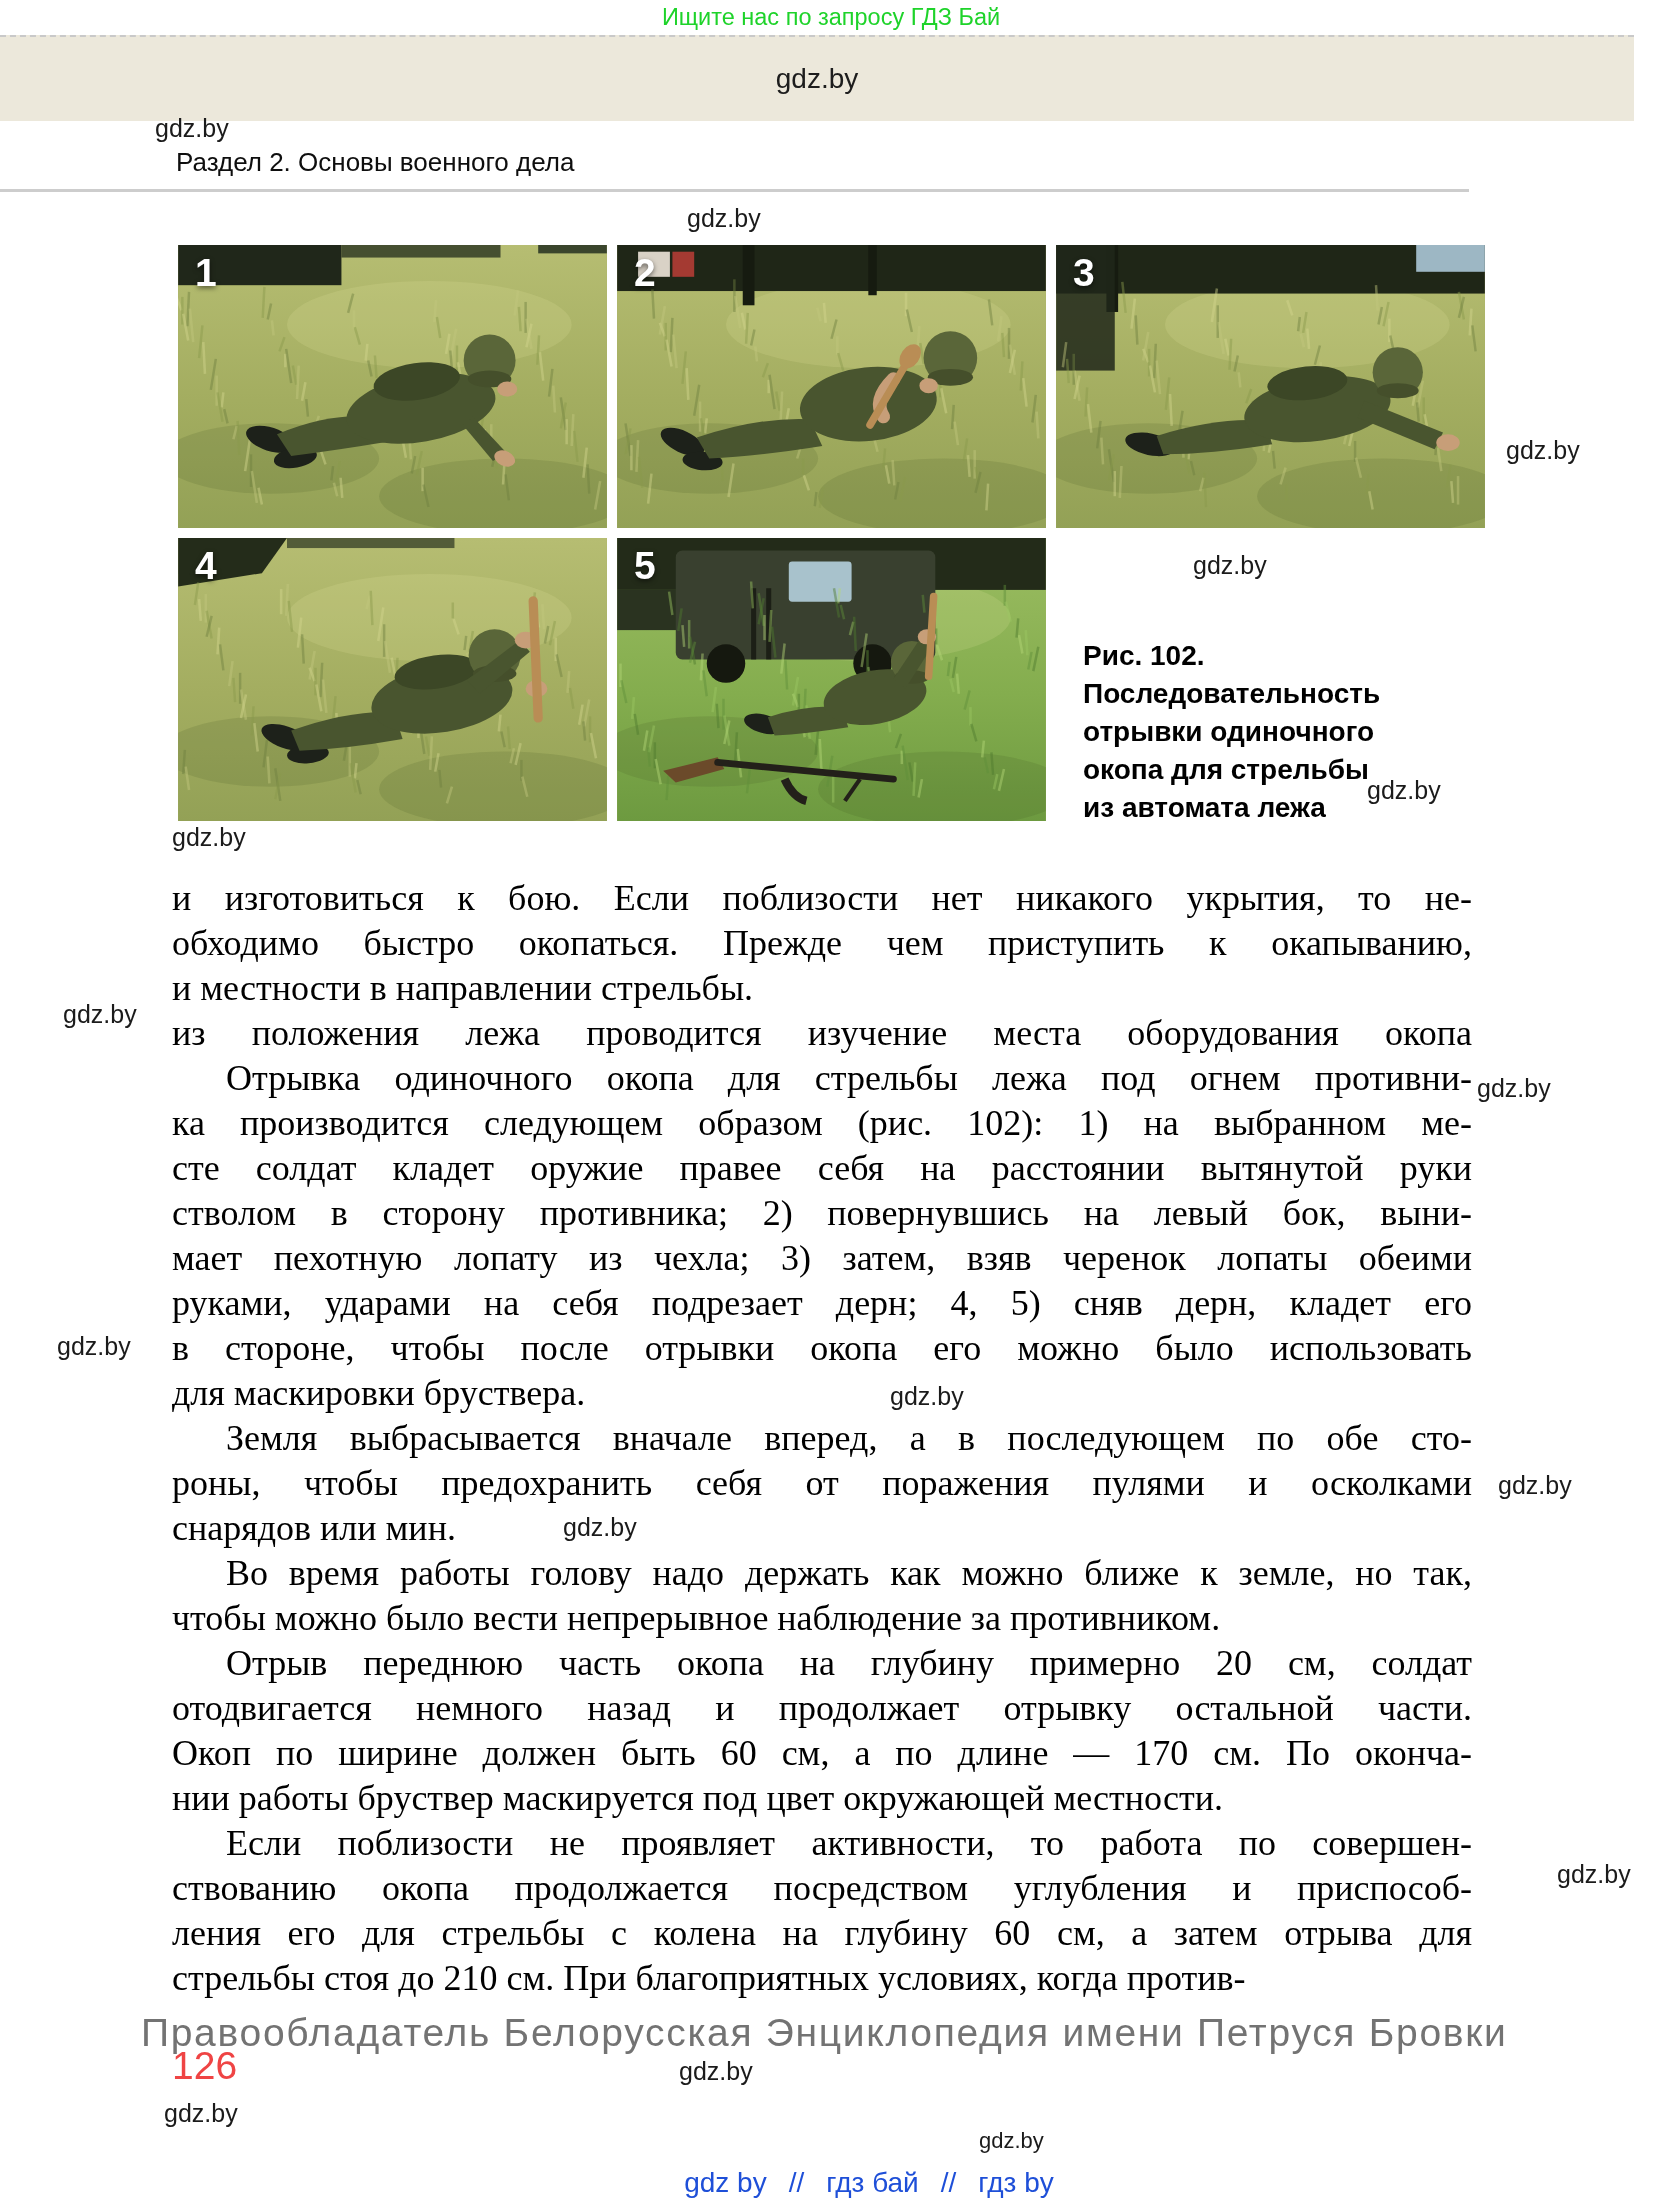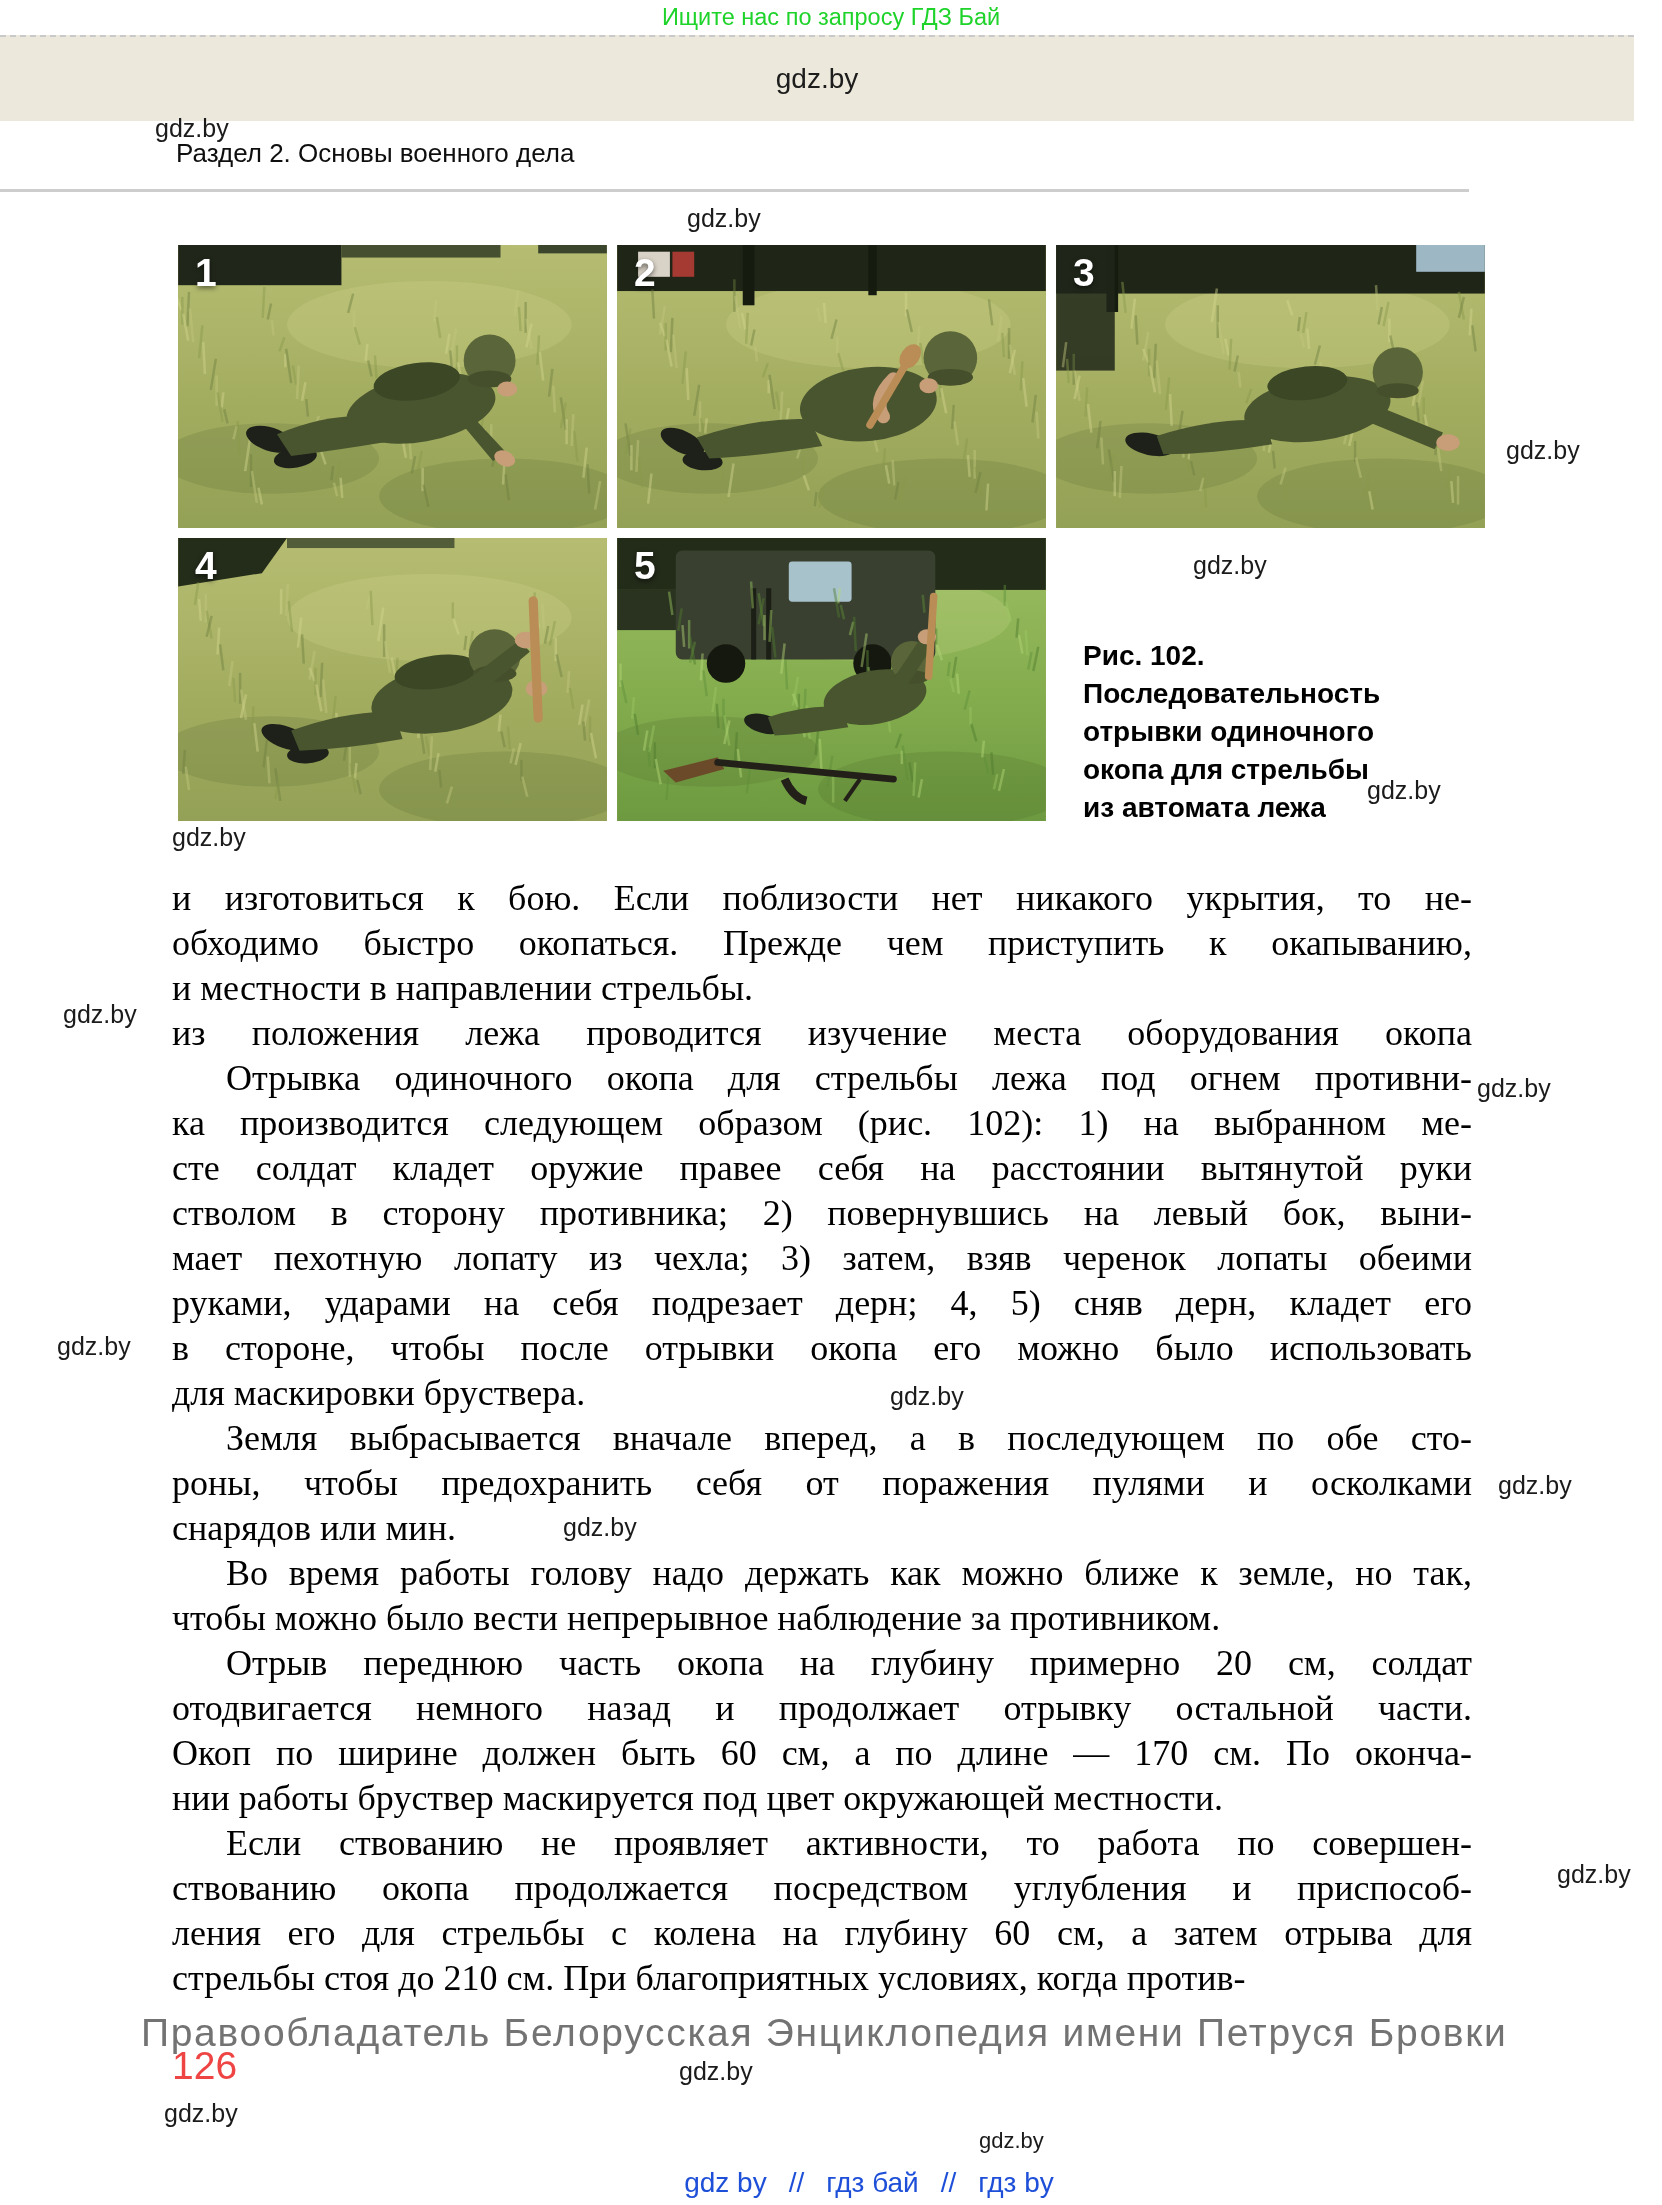--- a/index.html
+++ b/index.html
@@ -5,21 +5,21 @@
   html,body{margin:0;padding:0;background:#9a9a9a;}
   .page{position:relative;width:1662px;height:2205px;background:#ffffff;overflow:hidden;
         font-family:"Liberation Sans",sans-serif;color:#111;}
   .promo{position:absolute;top:4.2px;left:0;width:100%;text-align:center;
          font-size:23.5px;font-weight:400;}
   .bar{position:absolute;left:0;top:35px;width:1634px;height:84px;
        display:flex;align-items:center;justify-content:center;
        border-top:2.5px dashed #c9c9c9;font-size:28px;color:#1d1d1d;}
   .wm{position:absolute;font-size:25px;color:#1b1b1b;white-space:nowrap;}
   .wm.small{font-size:22px;}
-  .section-title{position:absolute;left:176px;top:138px;font-size:26px;color:#0e0e0e;}
+  .section-title{position:absolute;left:176px;top:147px;font-size:26px;color:#0e0e0e;}
   .divider{position:absolute;left:0;top:189px;width:1469px;height:2.5px;background:#cdcdcd;}
   .photo{position:absolute;width:429px;height:283px;overflow:hidden;background:#a7b163;}
   .photo svg{display:block;width:100%;height:100%;}
   .photo .num{position:absolute;left:17px;top:8.4px;font-size:39px;font-weight:700;color:#fff;
               text-shadow:0 1.7px 5px rgba(0,0,0,.55);line-height:1;}
   .caption{position:absolute;left:1083px;top:637px;font-size:28px;line-height:38px;color:#000;font-weight:bold;}
   .body-text{position:absolute;left:172px;top:876px;width:1300px;
              font-family:"Liberation Serif",serif;font-size:36px;line-height:45px;color:#000;}
   .body-text .bl{text-align:justify;text-align-last:justify;}
   .body-text .bl.last{text-align-last:left;}
@@ -644,21 +644,21 @@
       <div class="bl last">для маскировки бруствера.</div>
       <div class="bl ind">Земля выбрасывается вначале вперед, а в последующем по обе сто-</div>
       <div class="bl">роны, чтобы предохранить себя от поражения пулями и осколками</div>
       <div class="bl last">снарядов или мин.</div>
       <div class="bl ind">Во время работы голову надо держать как можно ближе к земле, но так,</div>
       <div class="bl last">чтобы можно было вести непрерывное наблюдение за противником.</div>
       <div class="bl ind">Отрыв переднюю часть окопа на глубину примерно 20 см, солдат</div>
       <div class="bl">отодвигается немного назад и продолжает отрывку остальной части.</div>
       <div class="bl">Окоп по ширине должен быть 60 см, а по длине — 170 см. По оконча-</div>
       <div class="bl last">нии работы бруствер маскируется под цвет окружающей местности.</div>
-      <div class="bl ind">Если ствованию не проявляет активности, то работа по совершен-</div>
+      <div class="bl ind">Если поблизости не проявляет активности, то работа по совершен-</div>
       <div class="bl">ствованию окопа продолжается посредством углубления и приспособ-</div>
       <div class="bl">ления его для стрельбы с колена на глубину 60 см, а затем отрыва для</div>
       <div class="bl last">стрельбы стоя до 210 см. При благоприятных условиях, когда против-</div>
     </div>
   <div id="watermarks">
       <span class="wm" style="left: 155px; top: 114px;">gdz.by</span>
       <span class="wm" style="left: 687px; top: 204px;">gdz.by</span>
       <span class="wm" style="left: 1506px; top: 436px;">gdz.by</span>
       <span class="wm" style="left: 1193px; top: 551px;">gdz.by</span>
       <span class="wm" style="left: 1367px; top: 776px;">gdz.by</span>

